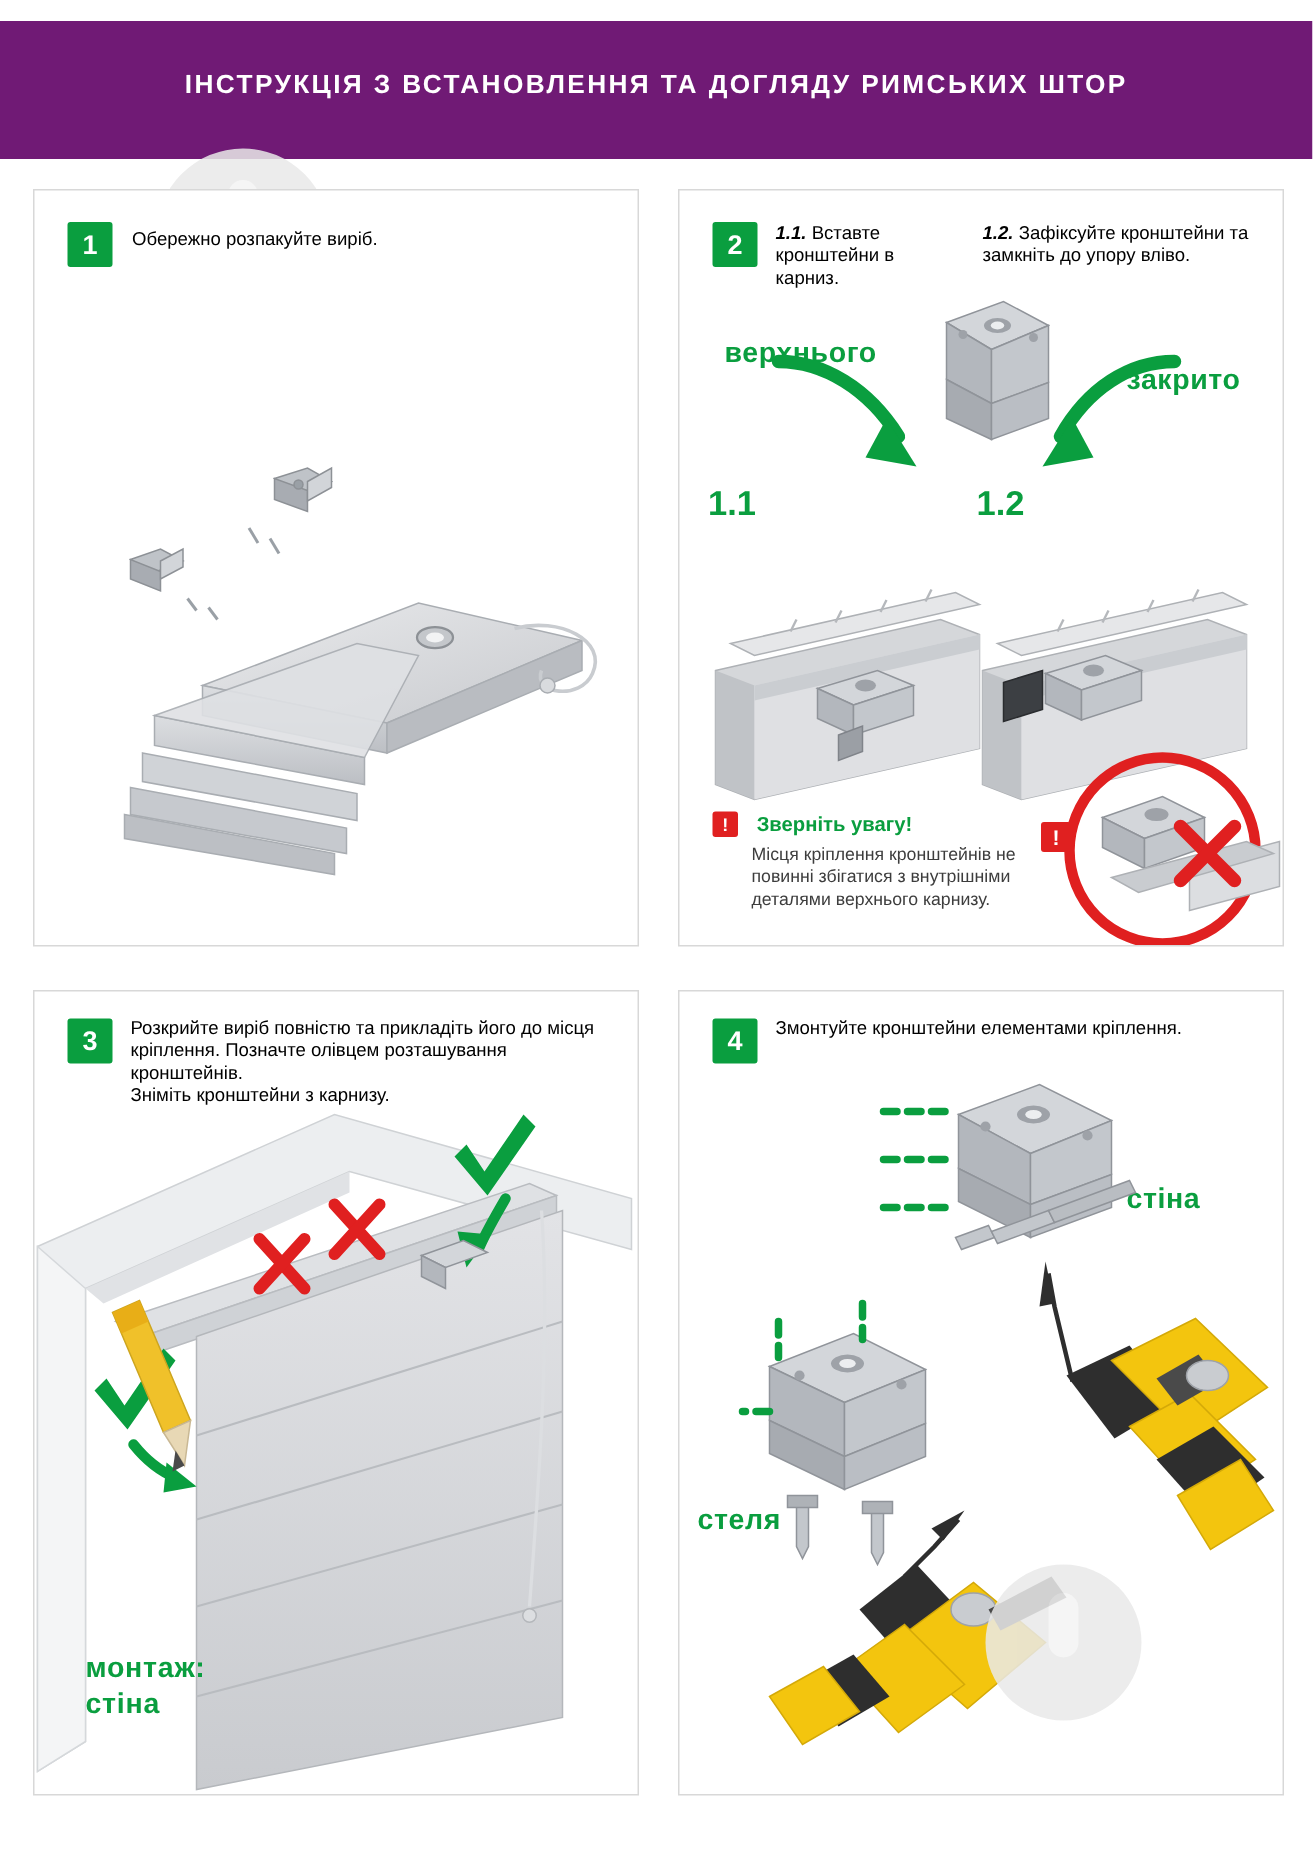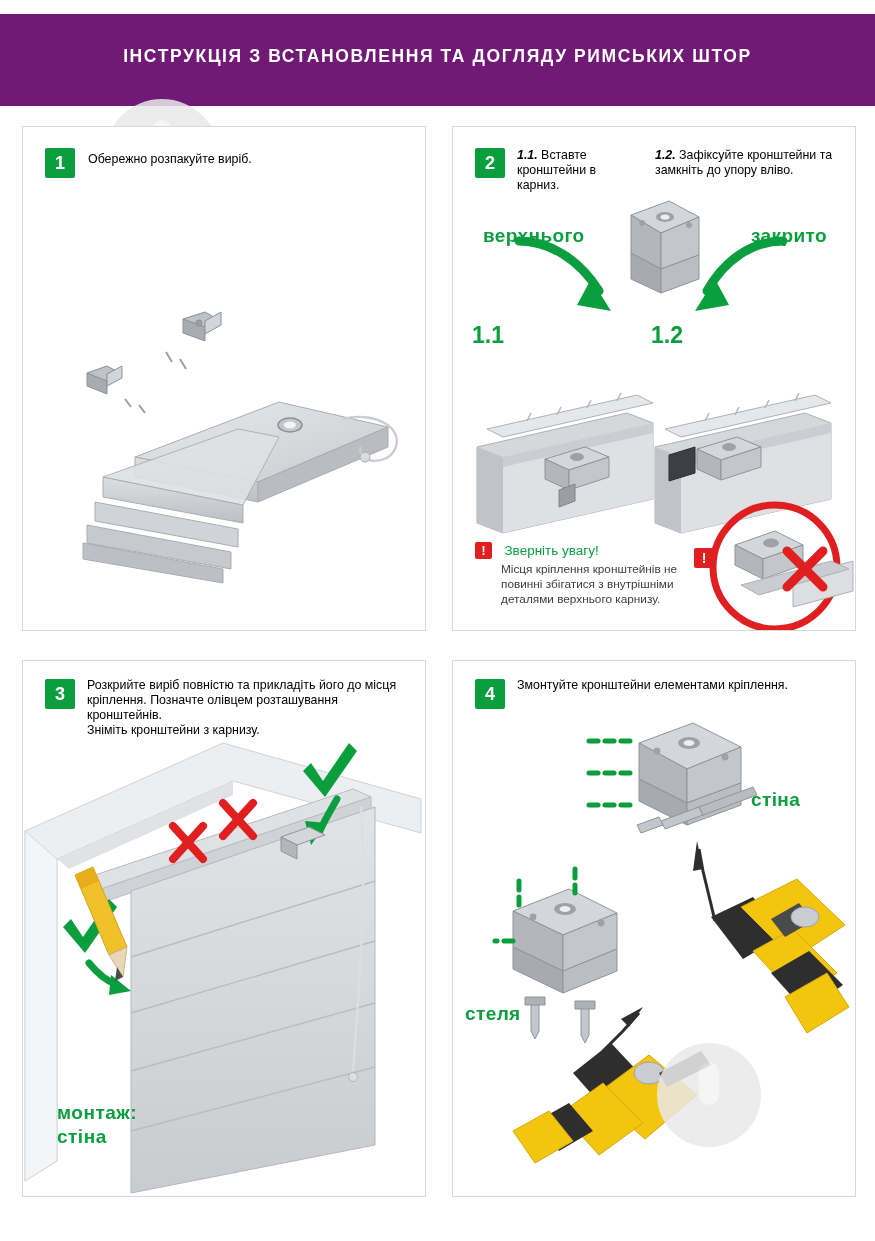--- a/index.html
+++ b/index.html
@@ -96,21 +96,21 @@
   }
   .num-label {
     position: absolute;
     color: #0a9e3f;
     font-weight: bold;
     font-size: 23px;
   }
   .attention-box { position: absolute; }
   .attention-title {
     color: #0a9e3f;
-    font-weight: normal;
+    font-weight: bold;
     font-size: 13.5px;
   }
   .attention-body {
     font-size: 11.8px;
     line-height: 1.28;
     color: #3d3d3d;
     margin-top: 3px;
   }
   .excl-badge {
     position: absolute;
@@ -196,21 +196,21 @@
 <div class="panel" id="panel-2">
   <div class="step-badge" style="left:22px; top:21px;">2</div>
   <div class="step-text" style="left:64px; top:21px; width:120px;">
     <b>1.1.</b><span> Вставте кронштейни в карниз.</span>
   </div>
   <div class="step-text" style="left:202px; top:21px; width:185px;">
     <b>1.2.</b><span> Зафіксуйте кронштейни та замкніть до упору вліво.</span>
   </div>
 
   <div class="green-label" style="left:30px; top:98px;">верхнього</div>
-  <div class="green-label" style="left:270px; top:98px;margin-left:28px;">закрито</div>
+  <div class="green-label" style="left:270px; top:116px;margin-left:28px;">закрито</div>
   <div class="num-label" style="left:19px; top:195px;">1.1</div>
   <div class="num-label" style="left:198px; top:195px;">1.2</div>
 
   <svg class="art" style="left:0px; top:68px;" width="404" height="260" viewBox="0 0 404 260">
 
     <g>
       <path d="M178 20 L216 6 L246 22 L208 38 Z" fill="#d3d6da" stroke="#90949a" stroke-width="1"></path>
       <path d="M178 20 L178 58 L208 74 L208 38 Z" fill="#b3b7bd" stroke="#90949a" stroke-width="1"></path>
       <path d="M208 38 L246 22 L246 60 L208 74 Z" fill="#c3c7cc" stroke="#90949a" stroke-width="1"></path>
       <path d="M178 58 L208 74 L208 98 L178 84 Z" fill="#a7abb1" stroke="#90949a" stroke-width="1"></path>

